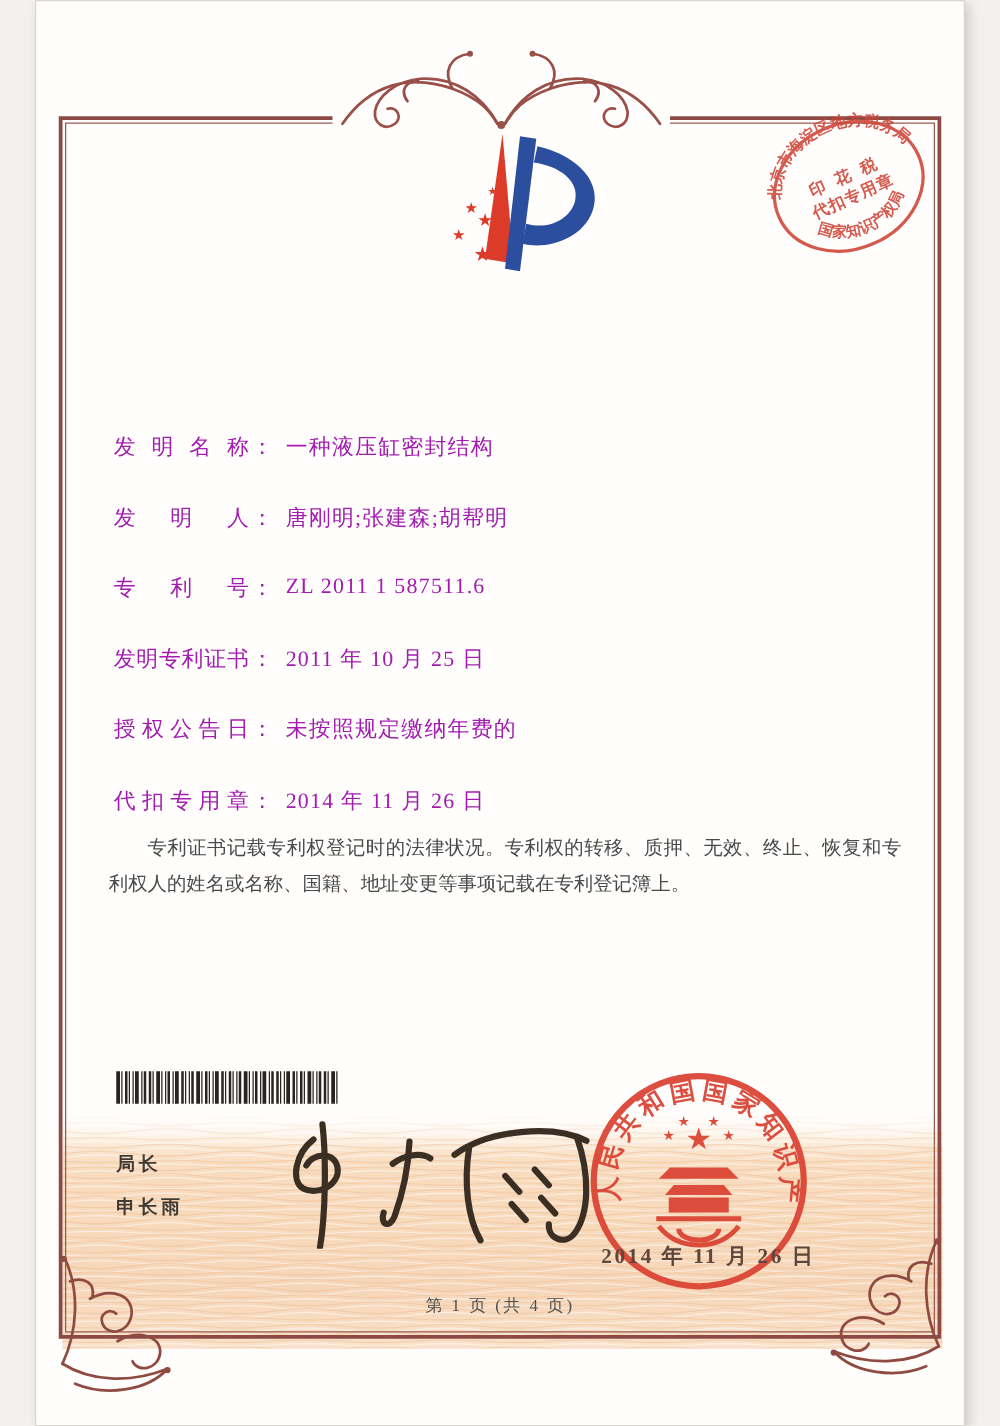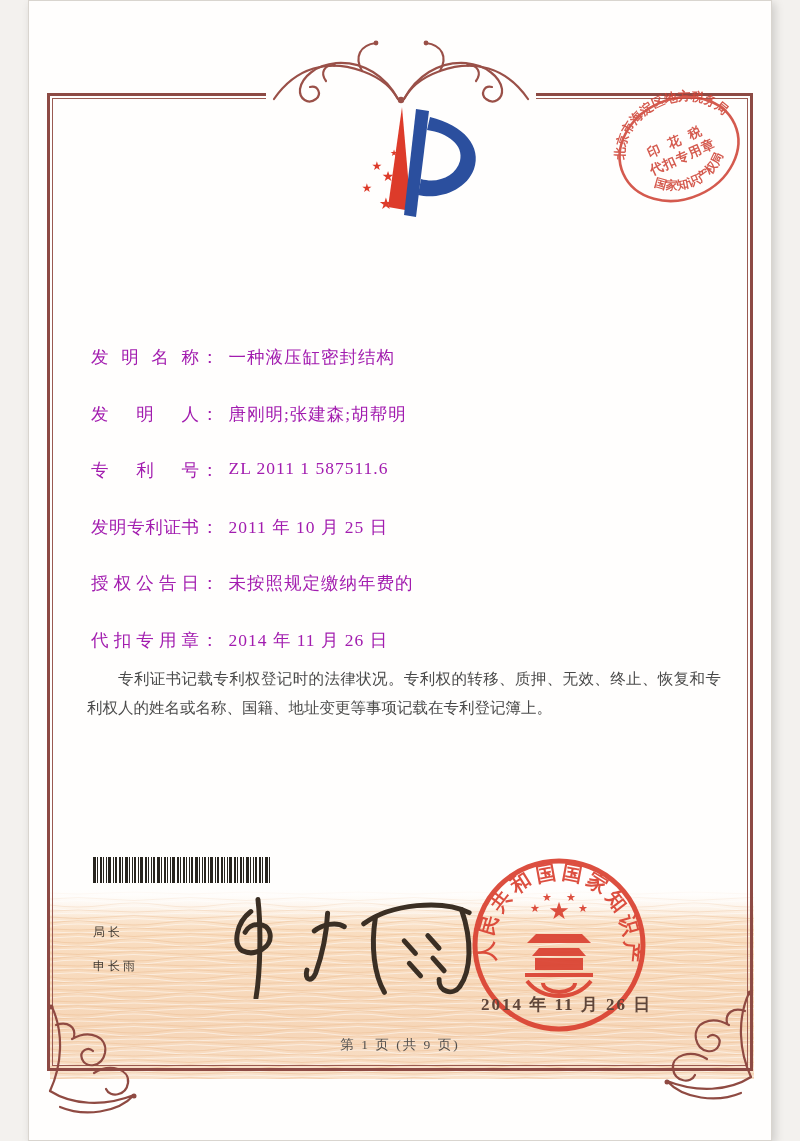--- a/index.html
+++ b/index.html
@@ -59,22 +59,23 @@
   }
   .paras p{margin:0;text-indent:2em;}
   .barcode{
     position:absolute;left:64px;top:856px;width:210px;height:26px;
     display:flex;align-items:stretch;z-index:4;
   }
   .barcode .b{background:#28241f;}
   .barcode .g{background:transparent;}
   .signer{
     position:absolute;left:64px;top:914px;z-index:4;color:#403a33;
-    font-size:12px;letter-spacing:3px;line-height:34px;
+    font-size:15px;letter-spacing:3px;line-height:34px;
     font-family:"Liberation Sans","DejaVu Sans",sans-serif;
+    font-weight:bold;
   }
   .signature{position:absolute;left:182px;top:890px;width:270px;height:108px;z-index:5;}
   .seal{position:absolute;left:440px;top:854px;width:180px;height:180px;z-index:5;opacity:.93;}
   .sealdate{
     position:absolute;left:452px;top:992px;z-index:6;
     font-size:17px;color:#5f463a;letter-spacing:2px;font-weight:600;
   }
   .footer{
     position:absolute;left:0;top:1035px;width:100%;text-align:center;z-index:4;
     font-size:13.5px;color:#52504e;letter-spacing:2px;
@@ -415,21 +416,21 @@
         <rect x="66" y="103" width="48" height="12"></rect>
         <rect x="56" y="118" width="68" height="4"></rect>
         <path d="M74 128 a16 9 0 0 0 32 0" fill="none" stroke="#da4232" stroke-width="4"></path>
         <path d="M58 126 C66 136 76 141 90 141 C104 141 114 136 122 126" fill="none" stroke="#da4232" stroke-width="4"></path>
       </g>
     </svg>
   </div>
 
   <div class="sealdate">2014 年 11 月 26 日</div>
 
-  <div class="footer">第 1 页 (共 9 页)</div>
+  <div class="footer">第 1 页 (共 4 页)</div>
 
   <svg class="fl fl-left" viewBox="0 0 112 118">
     <g stroke="#8f4a42" fill="none" stroke-width="2.2" stroke-linecap="round">
       <path d="M10 4 C22 30 20 62 8 88"></path>
       <path d="M8 88 C30 102 62 104 92 92 C76 110 42 114 18 104"></path>
       <path d="M30 36 C48 26 66 34 63 50 C60 64 44 66 40 56 C37 48 46 43 51 48"></path>
       <path d="M52 70 C68 60 88 66 86 80 C84 93 68 95 64 86"></path>
       <path d="M14 22 C26 18 34 24 32 34"></path>
     </g>
     <g fill="#8f4a42">

